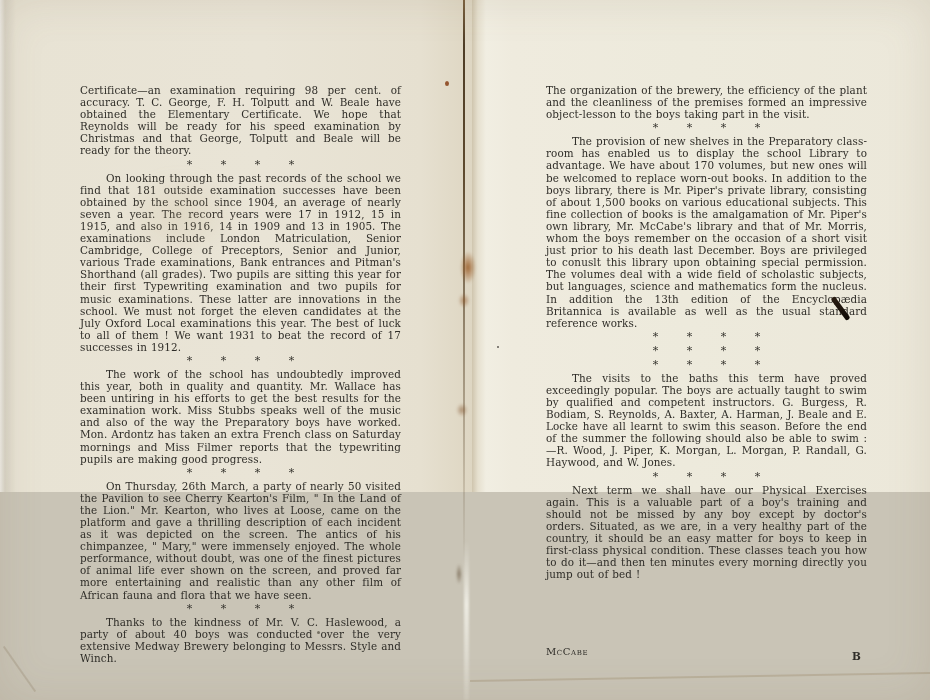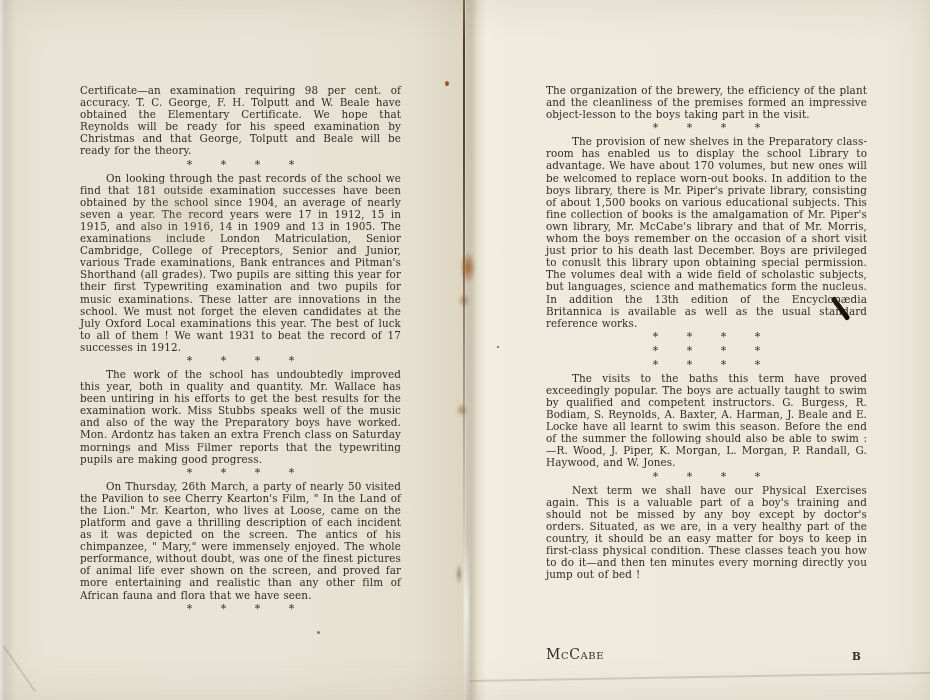--- a/index.html
+++ b/index.html
@@ -3,39 +3,39 @@
 <meta charset="utf-8">
 <style>
   html,body{margin:0;padding:0;background:#c9c4b6;}
   .scan{
     position:relative;width:930px;height:700px;overflow:hidden;
     font-family:"DejaVu Serif","Liberation Serif",serif;
     color:#2f2d28;
   }
   .scan::after{content:"";position:absolute;inset:0;pointer-events:none;
     box-shadow:inset 0 0 45px rgba(120,100,70,.14);}
-  .page{position:absolute;top:0;height:700px;}
+  .page{position:absolute;top:0;height:492px;padding-left:12px;}
   .page-left{
     left:0;width:466px;
     background:linear-gradient(90deg,#f0eee8 0px,#d9d4c6 5px,#e8e3d4 16px,#e9e4d6 55%,#e6e0d0 88%,#ddd5c1 100%);
   }
   .page-right{
     left:472px;width:464px;
     background:linear-gradient(90deg,#cfc5ae 0px,#e6e0cf 6px,#f1eee2 14px,#efebde 40px,#edeadc 45%,#ece8da 96%,#e7e2d2 100%);
   }
   .col{position:absolute;top:84px;width:321px;
     font-size:10.4px;line-height:12.1px;text-align:justify;
     letter-spacing:.1px;word-spacing:.5px;}
   .page-left .col{left:80px;}
   .page-right .col{left:74px;}
   .para{margin:0;text-indent:26px;}
   .para.cont{text-indent:0;}
   .sep{margin:2px 0 1px;text-align:center;font-size:11px;
     word-spacing:25px;letter-spacing:0;line-height:12px;color:#35332d;}
-  .footer-author{position:absolute;left:74px;top:646px;font-size:14px;
+  .footer-author{position:absolute;left:74px;top:646px;font-size:10px;
     font-variant:small-caps;letter-spacing:.6px;}
   .footer-sig{position:absolute;left:380px;top:650px;font-size:10.5px;font-weight:bold;}
   
   .gutter-line{position:absolute;left:463px;top:0;width:2px;height:570px;
     background:linear-gradient(#7c6240 0%,#4e3d26 8%,#5e4a2e 30%,rgba(94,74,46,.55) 60%,rgba(94,74,46,0) 100%);}
   .gutter-highlight{position:absolute;left:464px;top:540px;width:5px;height:160px;
     background:linear-gradient(rgba(255,255,248,0),rgba(255,255,248,.65) 40%,rgba(255,255,248,.15));
     filter:blur(1px);}
   .stain{position:absolute;border-radius:50%;filter:blur(1px);}
   .stain-1{left:460px;top:251px;width:16px;height:33px;
@@ -69,20 +69,21 @@
   <div class="page page-left">
     <div class="col">
       <p class="para cont">Certificate—an examination requiring 98 per cent. of accuracy. T. C. George, F. H. Tolputt and W. Beale have obtained the Elementary Certificate. We hope that Reynolds will be ready for his speed examination by Christmas and that George, Tolputt and Beale will be ready for the theory.</p>
       <div class="sep">* * * *</div>
       <p class="para">On looking through the past records of the school we find that 181 outside examination successes have been obtained by the school since 1904, an average of nearly seven a year. The record years were 17 in 1912, 15 in 1915, and also in 1916, 14 in 1909 and 13 in 1905. The examinations include London Matriculation, Senior Cambridge, College of Preceptors, Senior and Junior, various Trade examinations, Bank entrances and Pitman's Shorthand (all grades). Two pupils are sitting this year for their first Typewriting examination and two pupils for music examinations. These latter are innovations in the school. We must not forget the eleven candidates at the July Oxford Local examinations this year. The best of luck to all of them ! We want 1931 to beat the record of 17 successes in 1912.</p>
       <div class="sep">* * * *</div>
       <p class="para">The work of the school has undoubtedly improved this year, both in quality and quantity. Mr. Wallace has been untiring in his efforts to get the best results for the examination work. Miss Stubbs speaks well of the music and also of the way the Preparatory boys have worked. Mon. Ardontz has taken an extra French class on Saturday mornings and Miss Filmer reports that the typewriting pupils are making good progress.</p>
       <div class="sep">* * * *</div>
       <p class="para">On Thursday, 26th March, a party of nearly 50 visited the Pavilion to see Cherry Kearton's Film, " In the Land of the Lion." Mr. Kearton, who lives at Loose, came on the platform and gave a thrilling description of each incident as it was depicted on the screen. The antics of his chimpanzee, " Mary," were immensely enjoyed. The whole performance, without doubt, was one of the finest pictures of animal life ever shown on the screen, and proved far more entertaining and realistic than any other film of African fauna and flora that we have seen.</p>
       <div class="sep">* * * *</div>
+      <p class="para">Thanks to the kindness of Mr. V. C. Haslewood, a party of about 40 boys was conducted over the very extensive Medway Brewery belonging to Messrs. Style and Winch.</p>
     </div>
     <div class="smudge smudge-1"></div>
   </div>
 
   <div class="page page-right">
     <div class="col">
       <p class="para cont">The organization of the brewery, the efficiency of the plant and the cleanliness of the premises formed an impressive object-lesson to the boys taking part in the visit.</p>
       <div class="sep">* * * *</div>
       <p class="para">The provision of new shelves in the Preparatory class-room has enabled us to display the school Library to advantage. We have about 170 volumes, but new ones will be welcomed to replace worn-out books. In addition to the boys library, there is Mr. Piper's private library, consisting of about 1,500 books on various educational subjects. This fine collection of books is the amalgamation of Mr. Piper's own library, Mr. McCabe's library and that of Mr. Morris, whom the boys remember on the occasion of a short visit just prior to his death last December. Boys are privileged to conuslt this library upon obtaining special permission. The volumes deal with a wide field of scholastic subjects, but languages, science and mathematics form the nucleus. In addition the 13th edition of the Encyclopædia Britannica is available as well as the usual standard reference works.</p>
       <div class="sep">* * * *</div>

